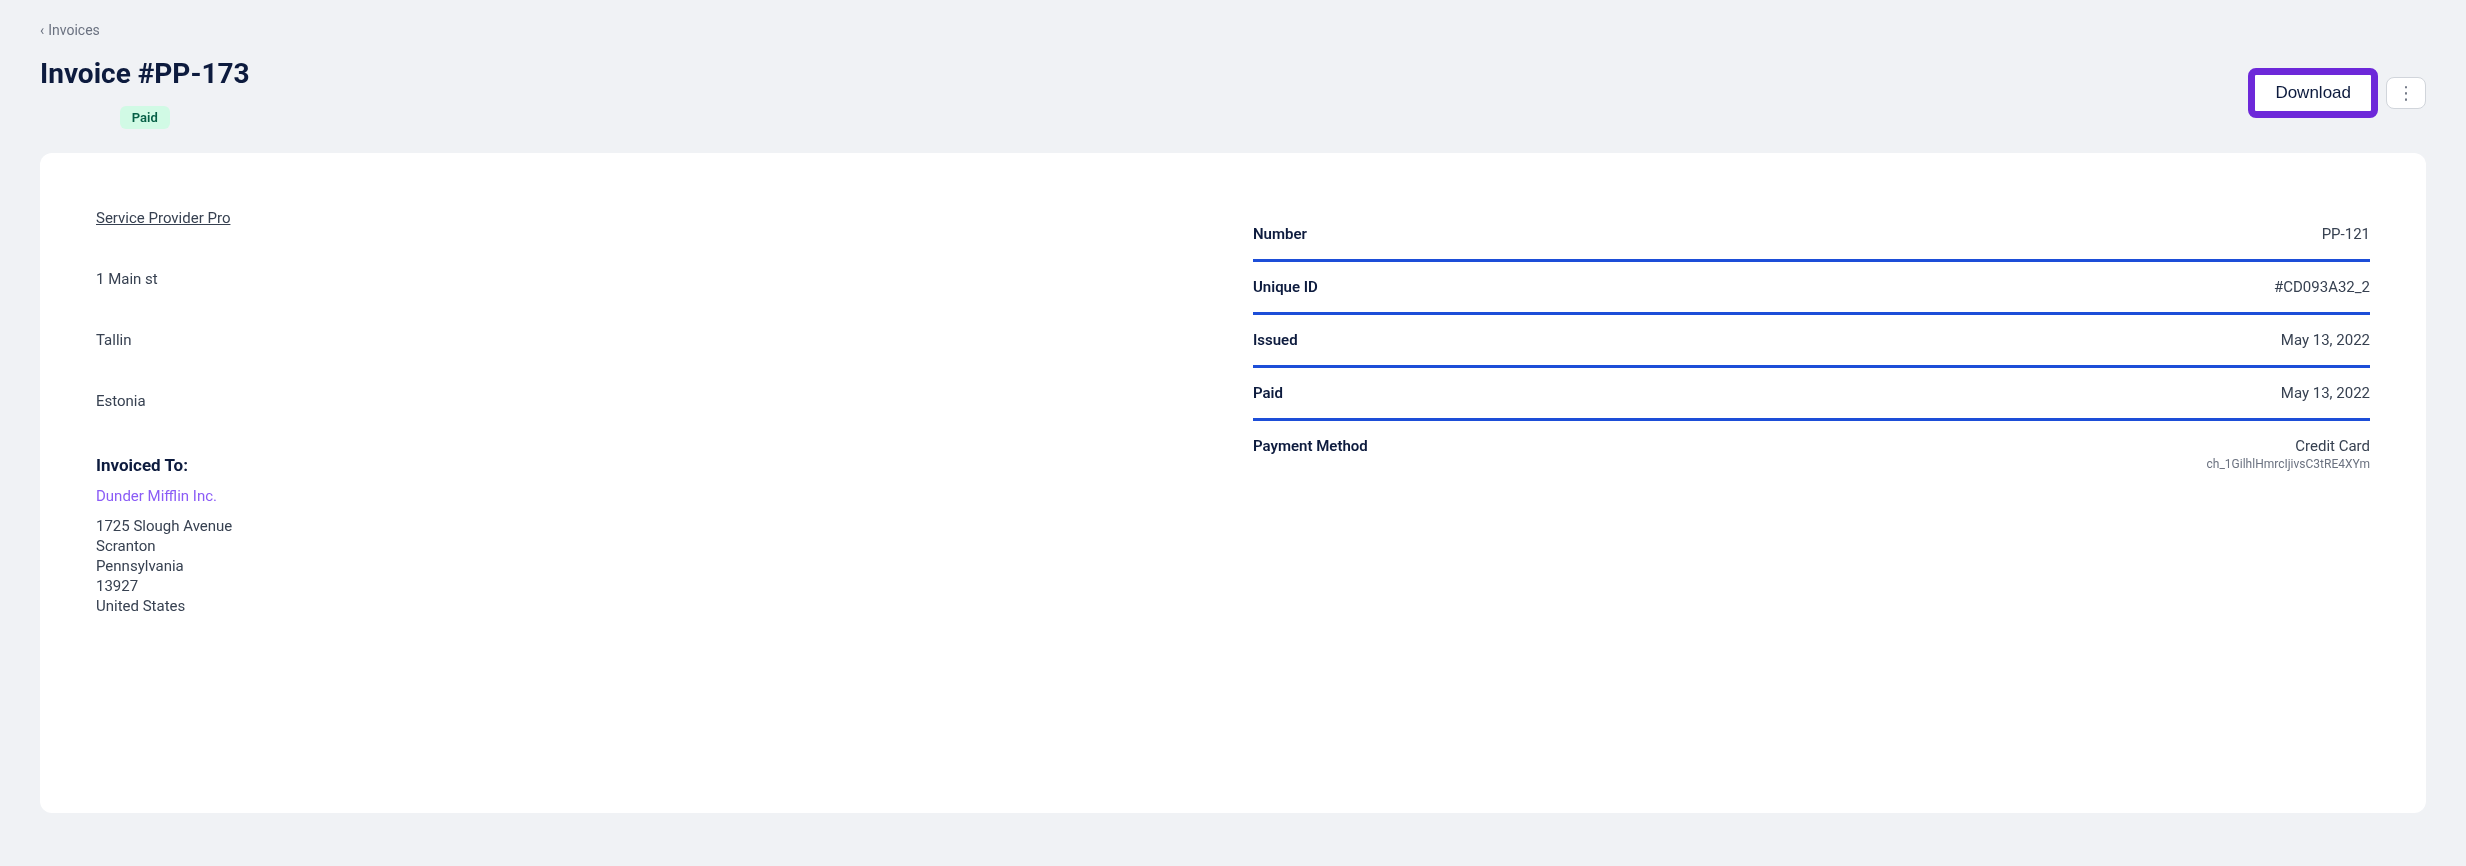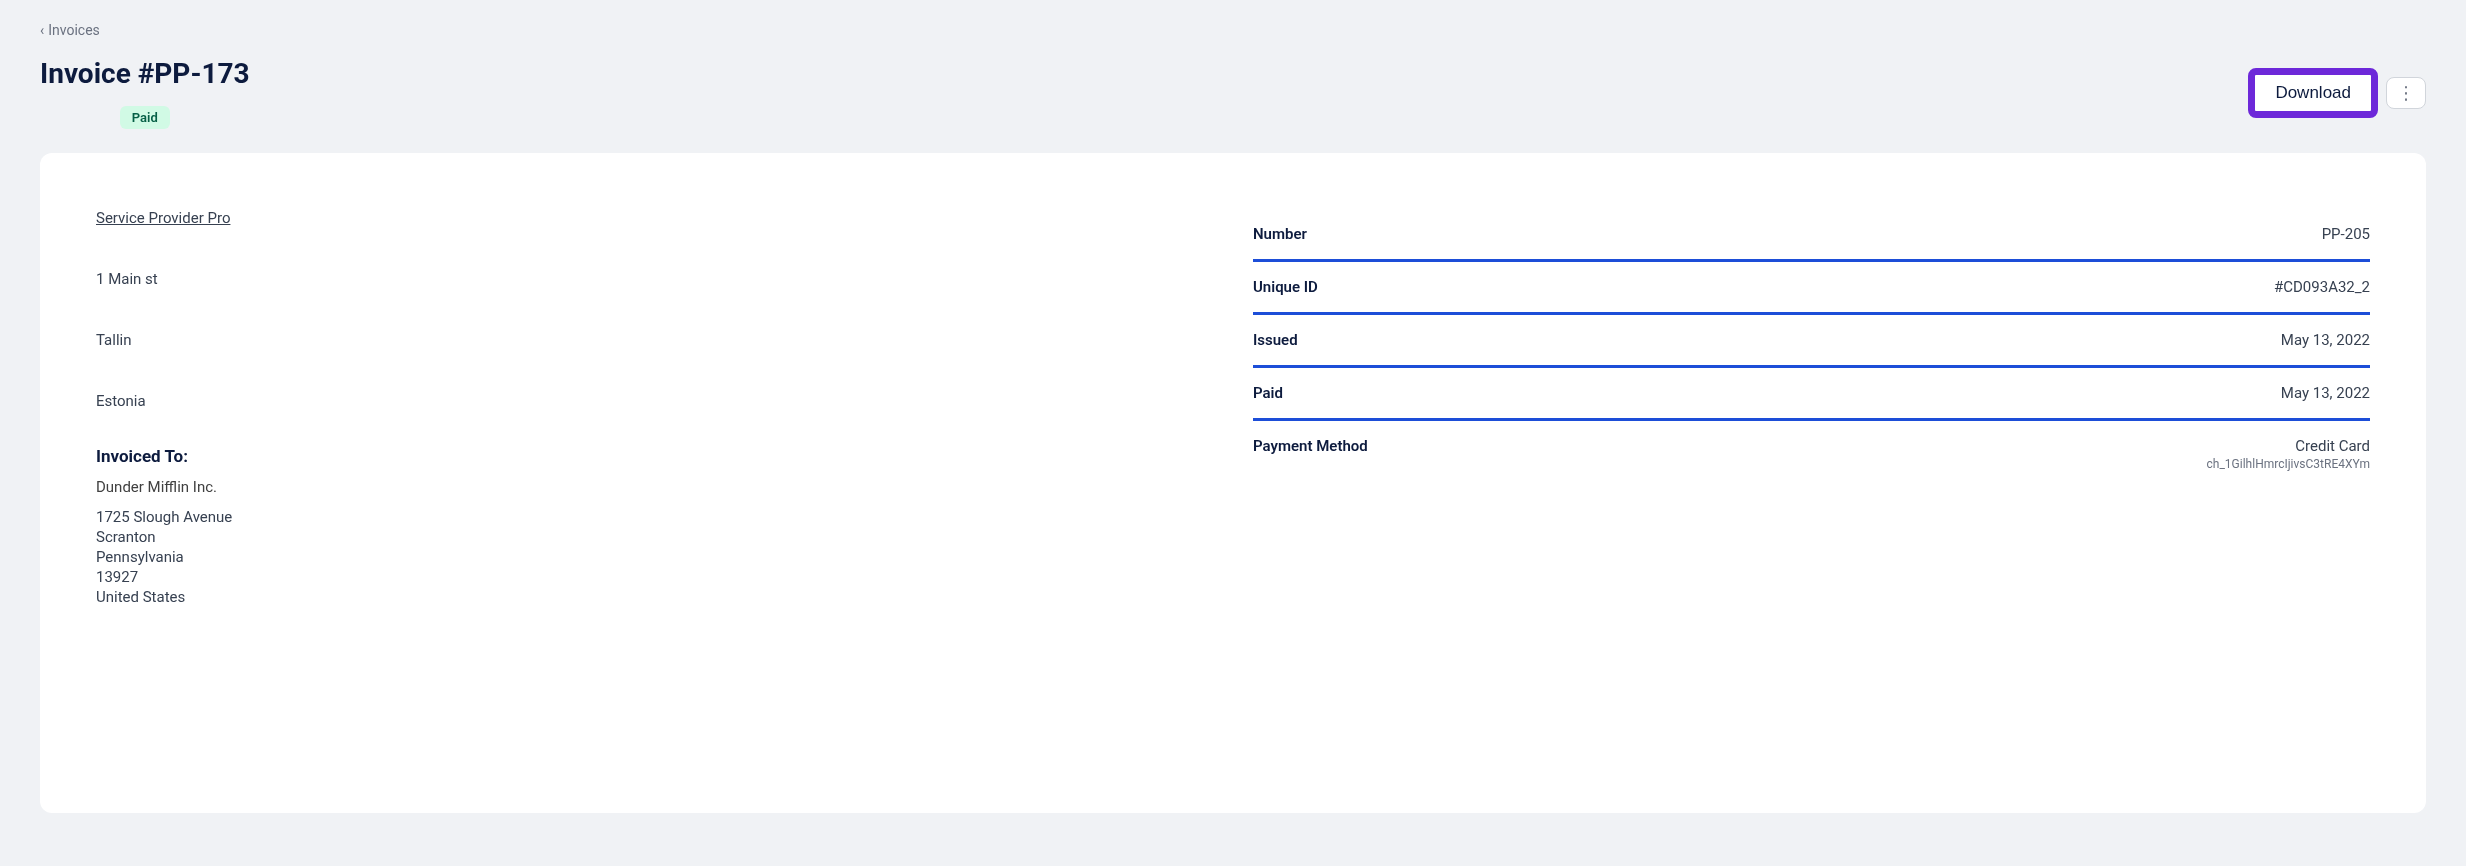--- a/index.html
+++ b/index.html
@@ -121,27 +121,27 @@
       font-size: 15px;
       color: #374151;
       margin-bottom: 2px;
       margin-top: 43px;
     }
 
     .invoiced-to-label {
       font-size: 17px;
       font-weight: 700;
       color: #0d1b3e;
-      margin-top: 36px;
+      margin-top: 45px;
       margin-bottom: 12px;
     }
 
     .client-name {
       font-size: 15px;
-      color: #404040;
+      color: #8b5cf6;
       margin-bottom: 12px;
     }
 
     .client-address-line {
       font-size: 15px;
       color: #374151;
       margin-bottom: 2px;
     }
 
     .right-section {
@@ -219,21 +219,21 @@
         <div class="client-address-line">Scranton</div>
         <div class="client-address-line">Pennsylvania</div>
         <div class="client-address-line">13927</div>
         <div class="client-address-line">United States</div>
       </div>
 
       <div class="right-section" id="details-container">
       <div class="info-row">
             <div class="info-label">Number</div>
             <div>
-              <div class="info-value">PP-205</div>
+              <div class="info-value">PP-121</div>
             </div>
           </div>
           <div class="info-row">
             <div class="info-label">Unique ID</div>
             <div>
               <div class="info-value">#CD093A32_2</div>
             </div>
           </div>
           <div class="info-row">
             <div class="info-label">Issued</div>

